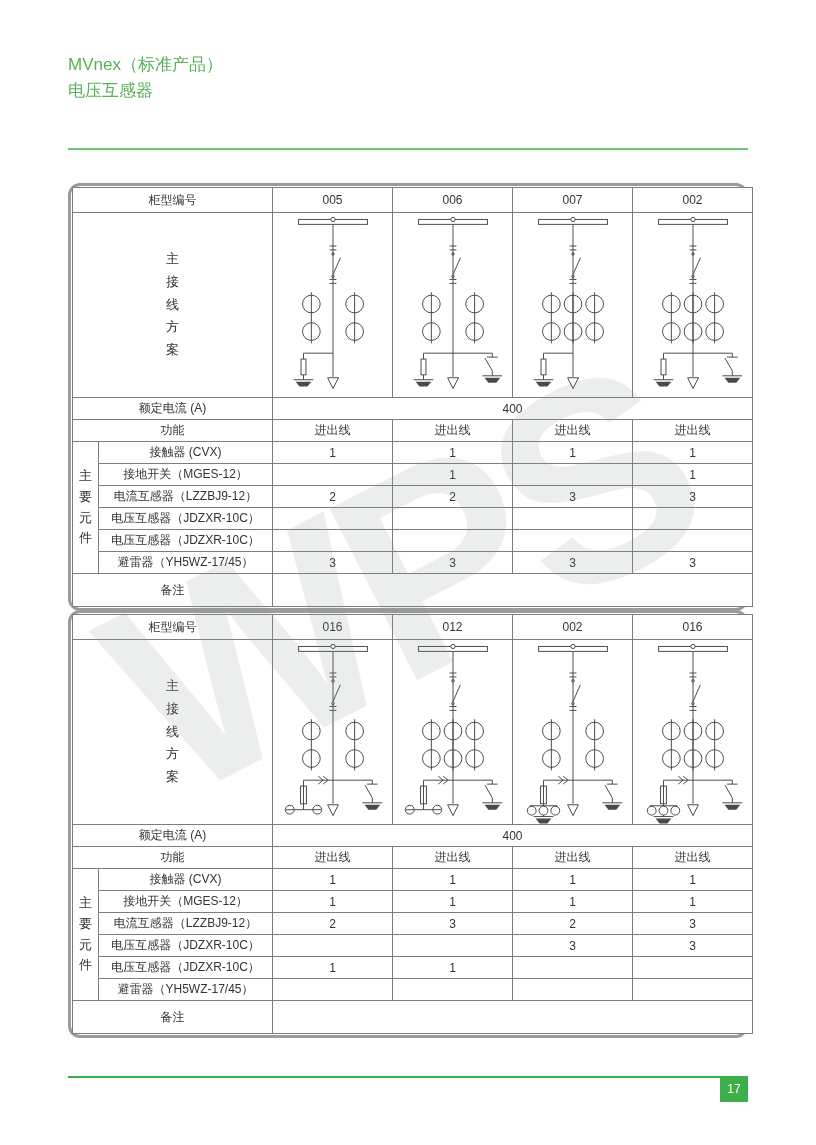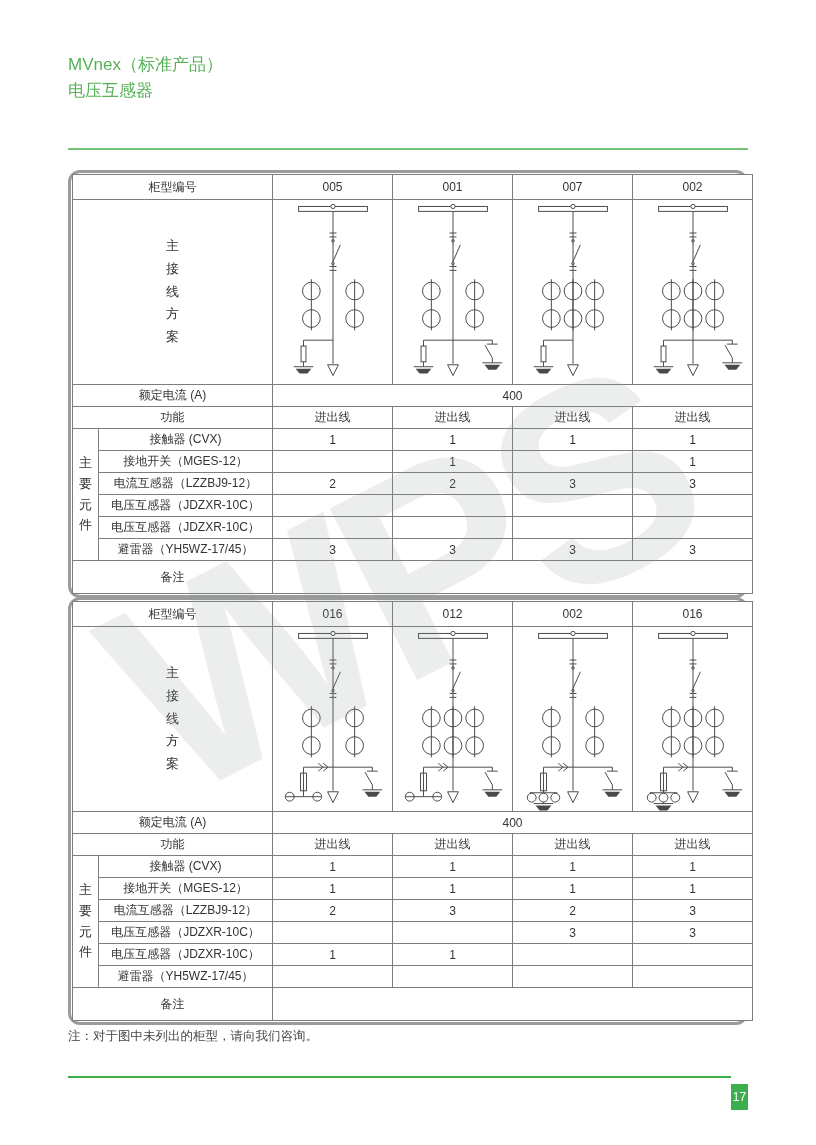--- a/index.html
+++ b/index.html
@@ -8,37 +8,37 @@
   .content{position:absolute;left:68px;width:680px;}
 
   
   .hdr{top:52px;display:flex;}
   .hdr-left{width:277px;font-size:17px;line-height:1.55;font-weight:400;}
   .hdr-right{font-size:20px;line-height:1.35;color:#58595b;}
   .hdr-rule{top:148px;height:0;border-top:2px solid #74c376;}
 
   
   .tbl-wrap{position:absolute;left:68px;width:680px;border:3px solid #9b9b9b;border-radius:12px;
-            padding:1px;box-sizing:border-box;background:#fff;}
+            padding:1px;box-sizing:border-box;background:#fff;margin-top:13px;}
   .t1{top:170px;} .t2{top:597px;}
   table{border-collapse:collapse;width:100%;table-layout:fixed;}
   td{border:1px solid #7d7d7d;text-align:center;vertical-align:middle;
      font-size:12px;color:#333;padding:0;overflow:hidden;background:#fff;}
   tr.r-hdr td{height:24px;}
   tr.r-diag td{height:182px;}
   tr.r-sm td{height:21px;}
   tr.r-note td{height:32px;}
   .vtext{white-space:pre-line;line-height:1.75;font-size:13px;}
   .vtext-sm{white-space:pre-line;line-height:1.6;font-size:13px;}
 
   
   .note{top:1028px;font-size:12.5px;color:#454545;}
   .footer{top:1076px;display:flex;align-items:flex-start;}
   .footer-line{flex:1;height:2px;margin-top:0;}
-  .page-badge{width:17px;height:26px;color:#fff;font-size:12px;line-height:26px;text-align:center;margin-top:8px;}
+  .page-badge{width:28px;height:26px;color:#fff;font-size:12px;line-height:26px;text-align:center;}
 
   
   .watermark{position:absolute;left:70px;top:420px;width:660px;text-align:center;
              font-size:280px;font-weight:bold;letter-spacing:-12px;color:#8d9396;opacity:0.16;
              transform:rotate(-27deg);transform-origin:50% 50%;pointer-events:none;z-index:6;
              user-select:none;}
   svg{display:block;margin:0 auto;}
 </style>
 </head>
 <body>
@@ -60,21 +60,21 @@
           <col style="width: 174px;">
           <col style="width: 120px;">
           <col style="width: 120px;">
           <col style="width: 120px;">
           <col style="width: 120px;">
         </colgroup>
         <tbody>
           <tr class="r-hdr">
             <td colspan="2">柜型编号</td>
             <td>005</td>
-            <td>001</td>
+            <td>006</td>
             <td>007</td>
             <td>002</td>
           </tr>
           <tr class="r-diag">
             <td class="vtext" colspan="2">主
 接
 线
 方
 案</td>
             <td>
@@ -537,20 +537,19 @@
           <tr class="r-note">
             <td colspan="2">备注</td>
             <td colspan="4"></td>
           </tr>
         </tbody>
       </table>
     </div>
 
   <div class="watermark">WPS</div>
 
-  <div class="content note" style="position:absolute;">注：对于图中未列出的柜型，请向我们咨询。</div>
 
   <div class="content footer" style="position:absolute;">
     <div class="footer-line" style="background: rgb(60, 174, 75);"></div>
     <div class="page-badge" style="background: rgb(60, 174, 75);">17</div>
   </div>
 
 </div>
 
 </body></html>

